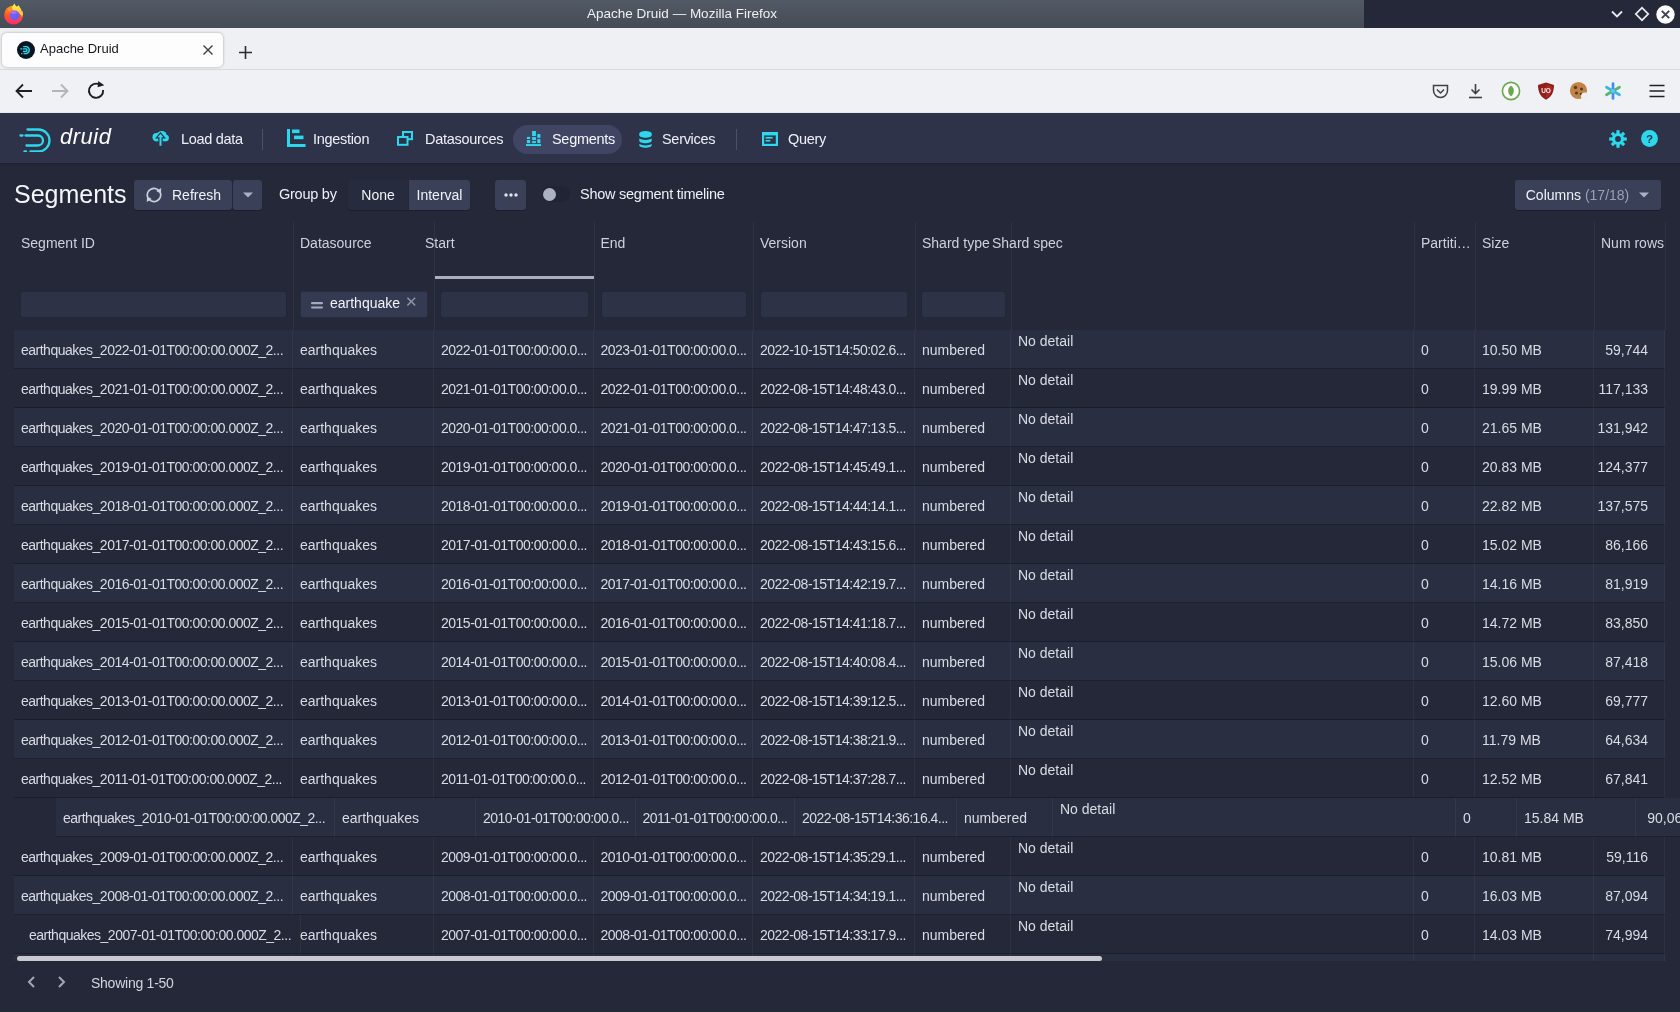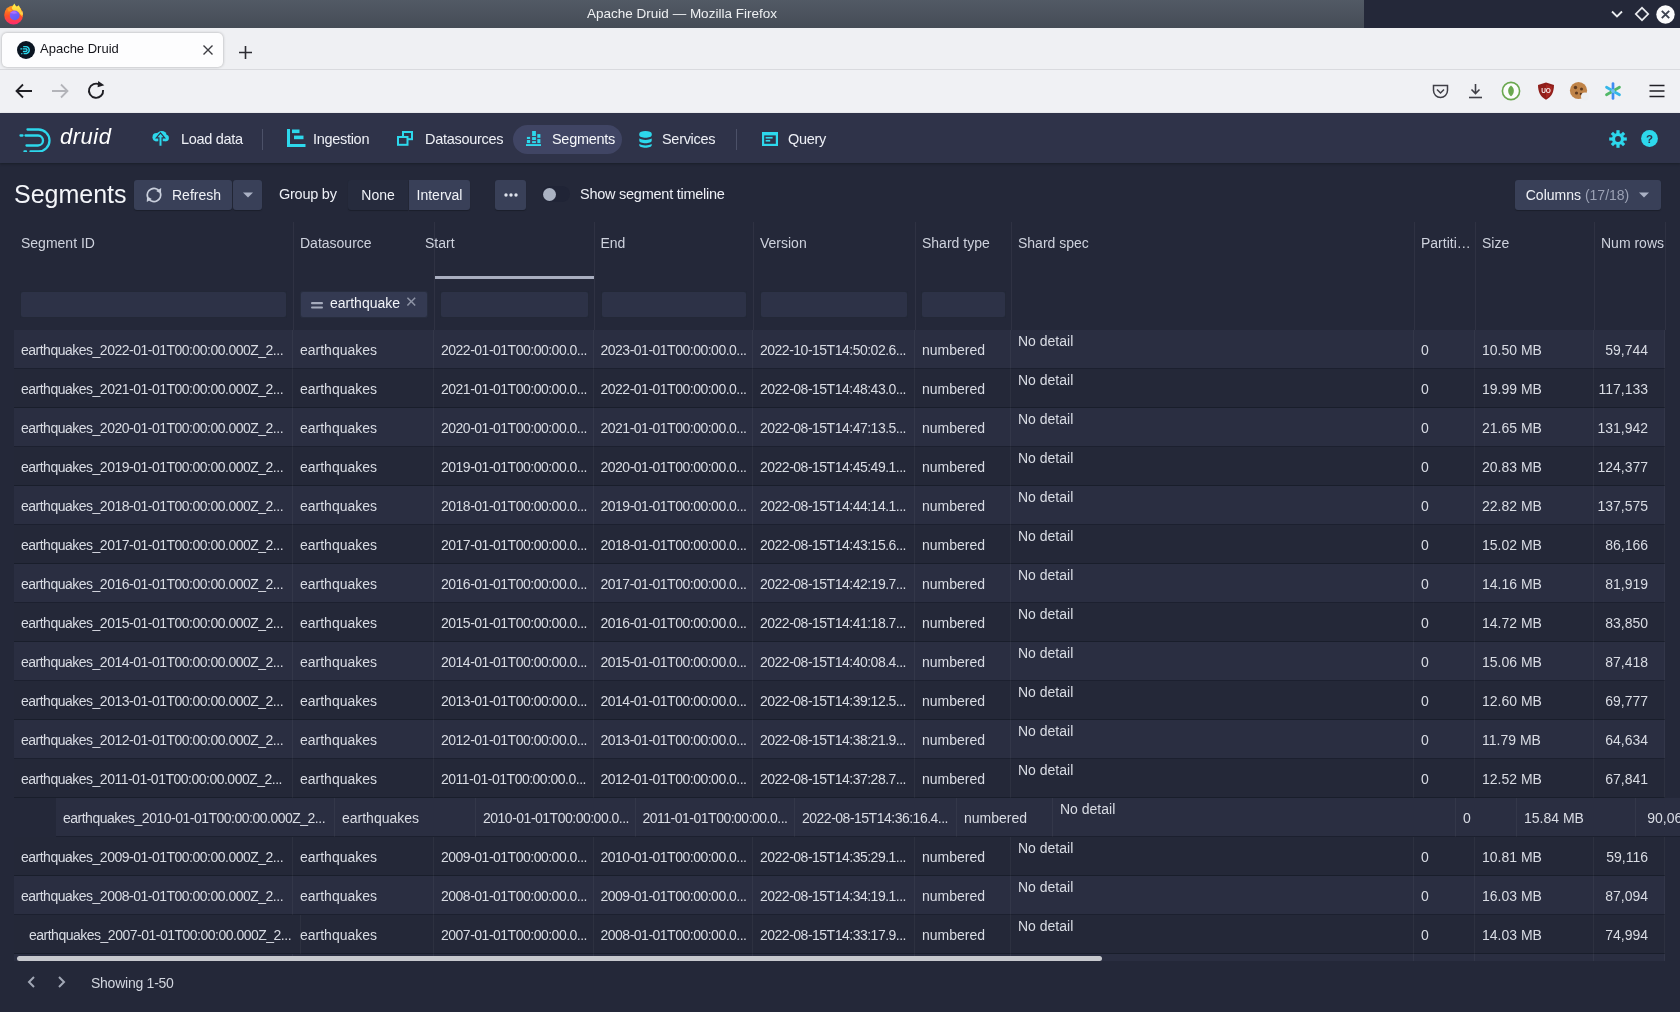--- a/index.html
+++ b/index.html
@@ -293,21 +293,21 @@
         <path d="M1,1.5 L6,6.5 L11,1.5 Z" fill="#aab1c4"></path>
       </svg>
   </div>
   <div id="thead">
       <div class="hcell" style="left:21px;">Segment ID</div>
 <div class="hcell" style="left:300px;">Datasource</div>
 <div class="hcell" style="left:425px;">Start</div>
 <div class="hcell" style="left:600.5px;">End</div>
 <div class="hcell" style="left:760px;">Version</div>
 <div class="hcell" style="left:922px;">Shard type</div>
-<div class="hcell" style="left:1018px;">Shard spec</div>
+<div class="hcell" style="left:992px;">Shard spec</div>
 <div class="hcell" style="left:1421px;">Partiti…</div>
 <div class="hcell" style="left:1482px;">Size</div>
 <div class="hcell" style="left:1601px;">Num rows</div>
 <div class="abs" style="left:293px;top:0;width:1px;height:108px;background:rgba(255,255,255,0.05);"></div>
 <div class="abs" style="left:434px;top:0;width:1px;height:108px;background:rgba(255,255,255,0.05);"></div>
 <div class="abs" style="left:593.5px;top:0;width:1px;height:108px;background:rgba(255,255,255,0.05);"></div>
 <div class="abs" style="left:753px;top:0;width:1px;height:108px;background:rgba(255,255,255,0.05);"></div>
 <div class="abs" style="left:915px;top:0;width:1px;height:108px;background:rgba(255,255,255,0.05);"></div>
 <div class="abs" style="left:1011px;top:0;width:1px;height:108px;background:rgba(255,255,255,0.05);"></div>
 <div class="abs" style="left:1414px;top:0;width:1px;height:108px;background:rgba(255,255,255,0.05);"></div>

